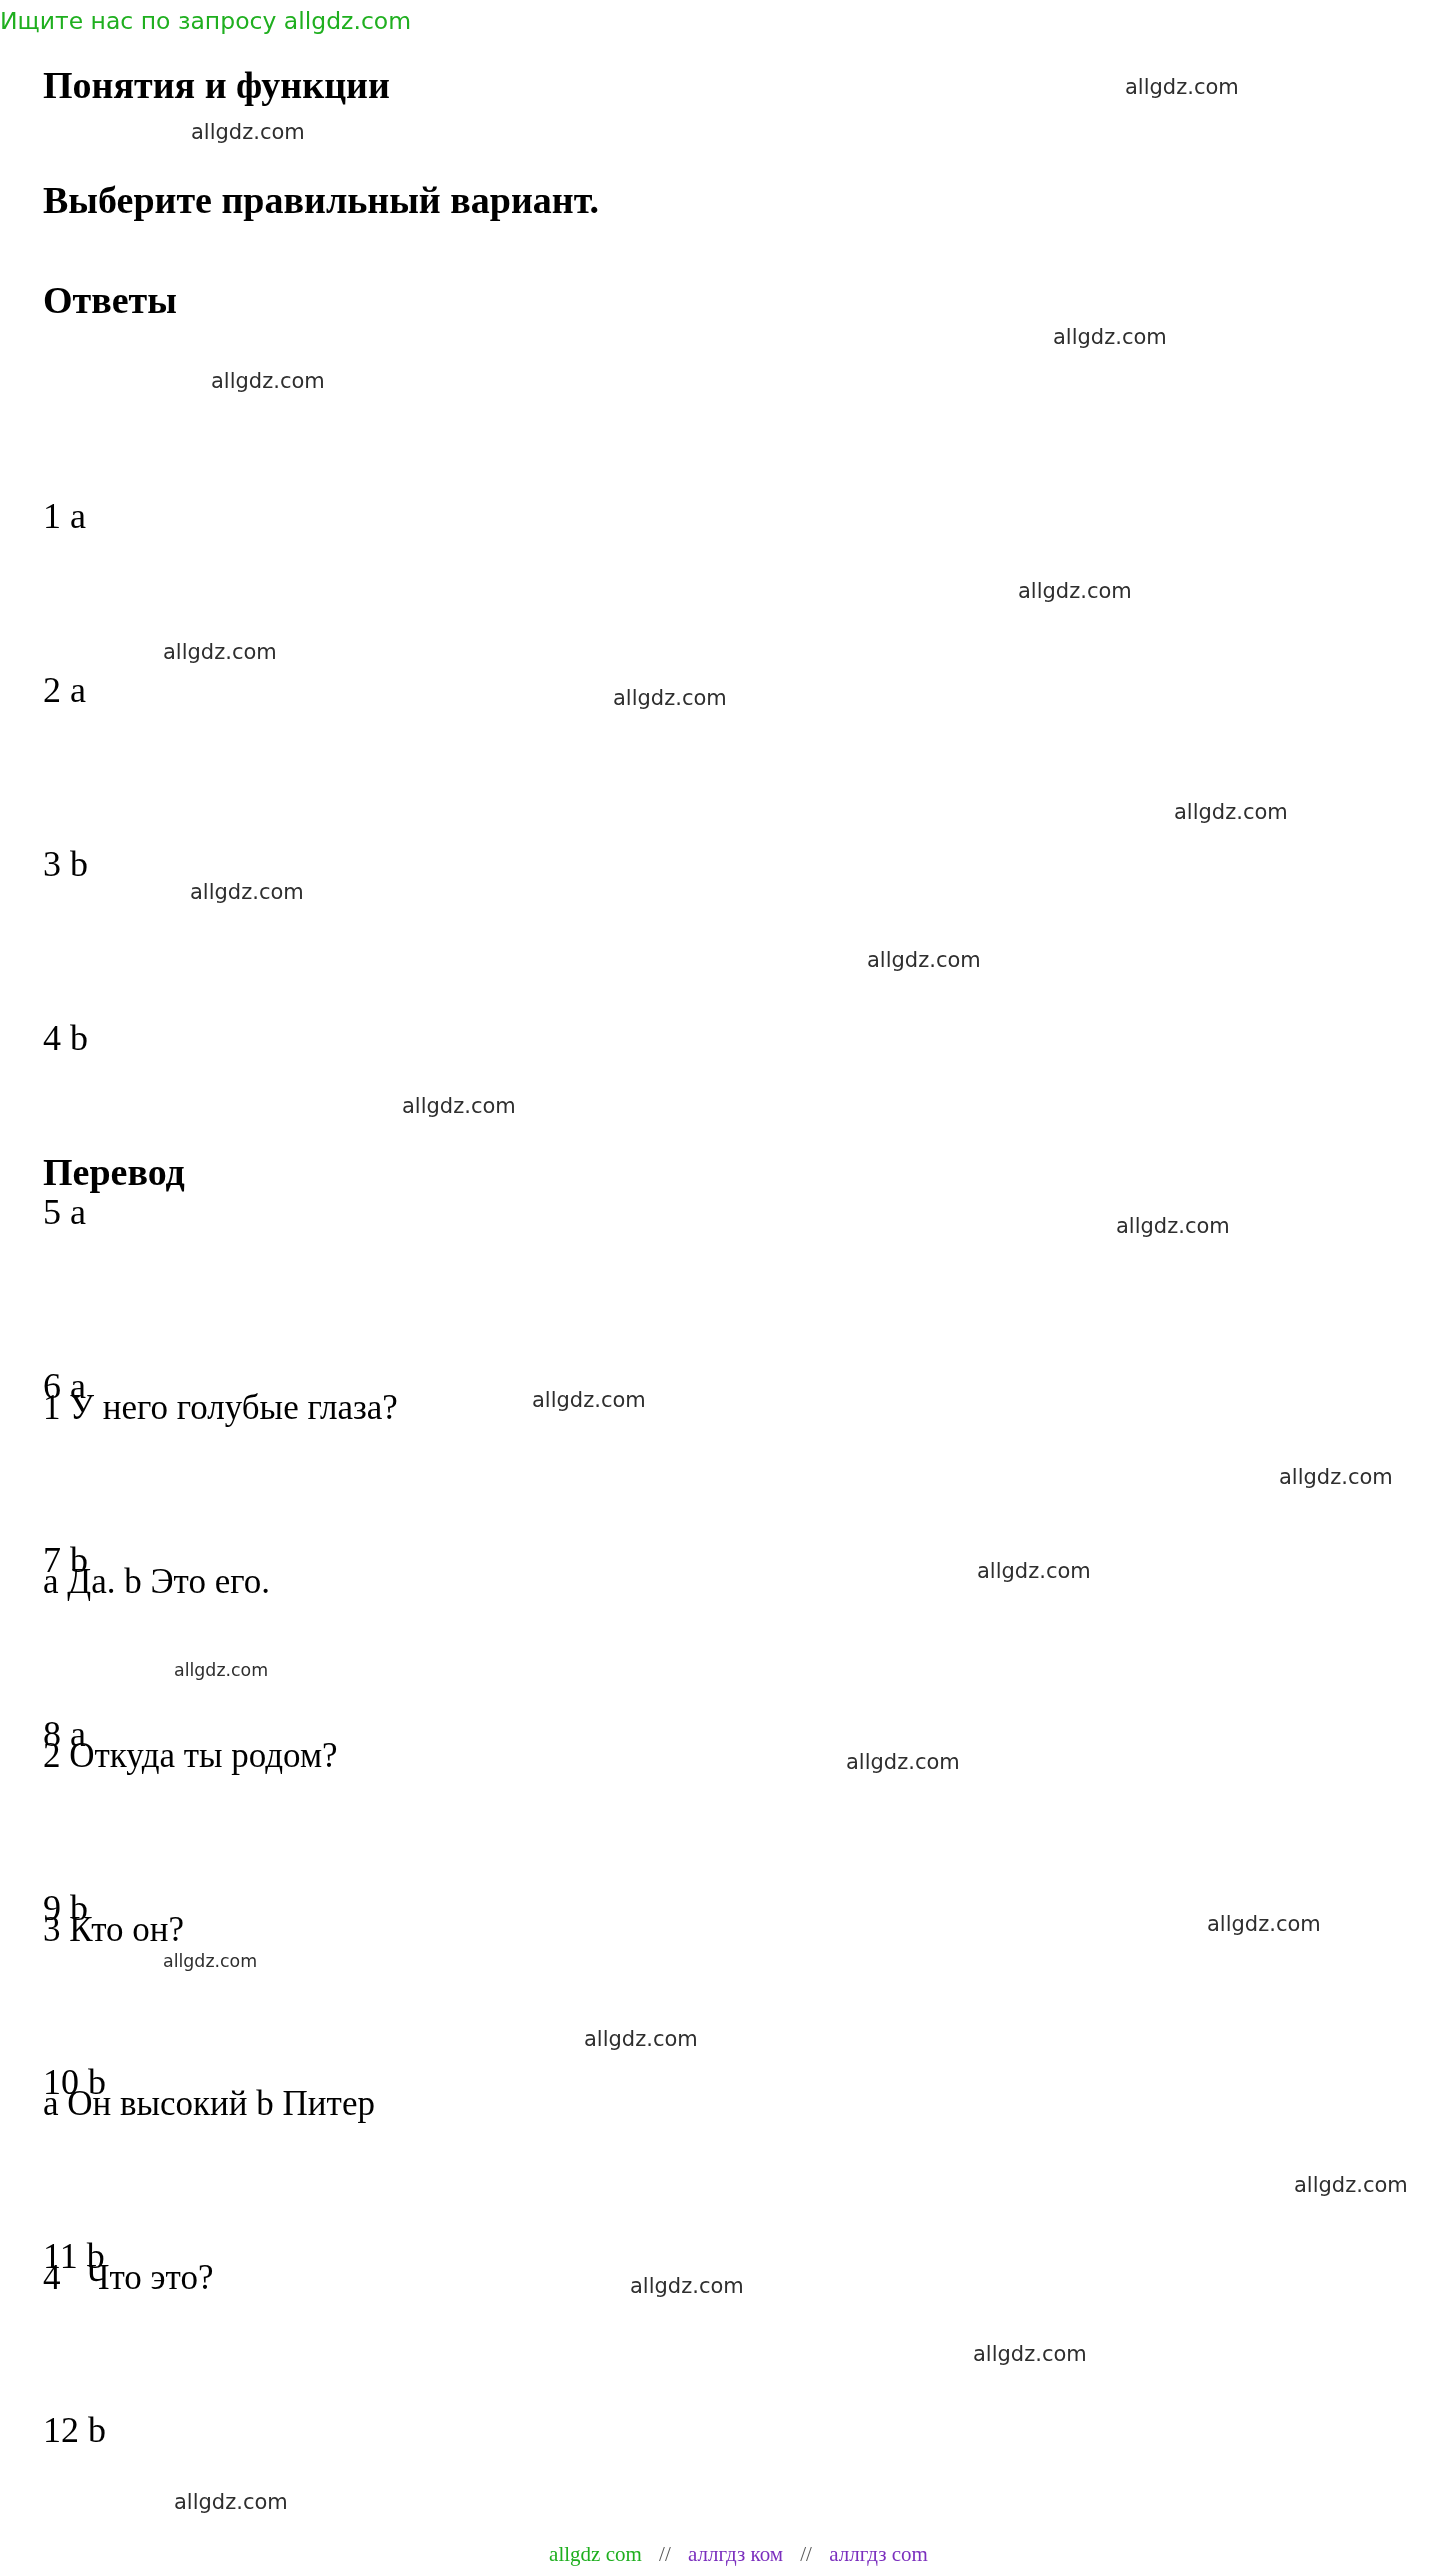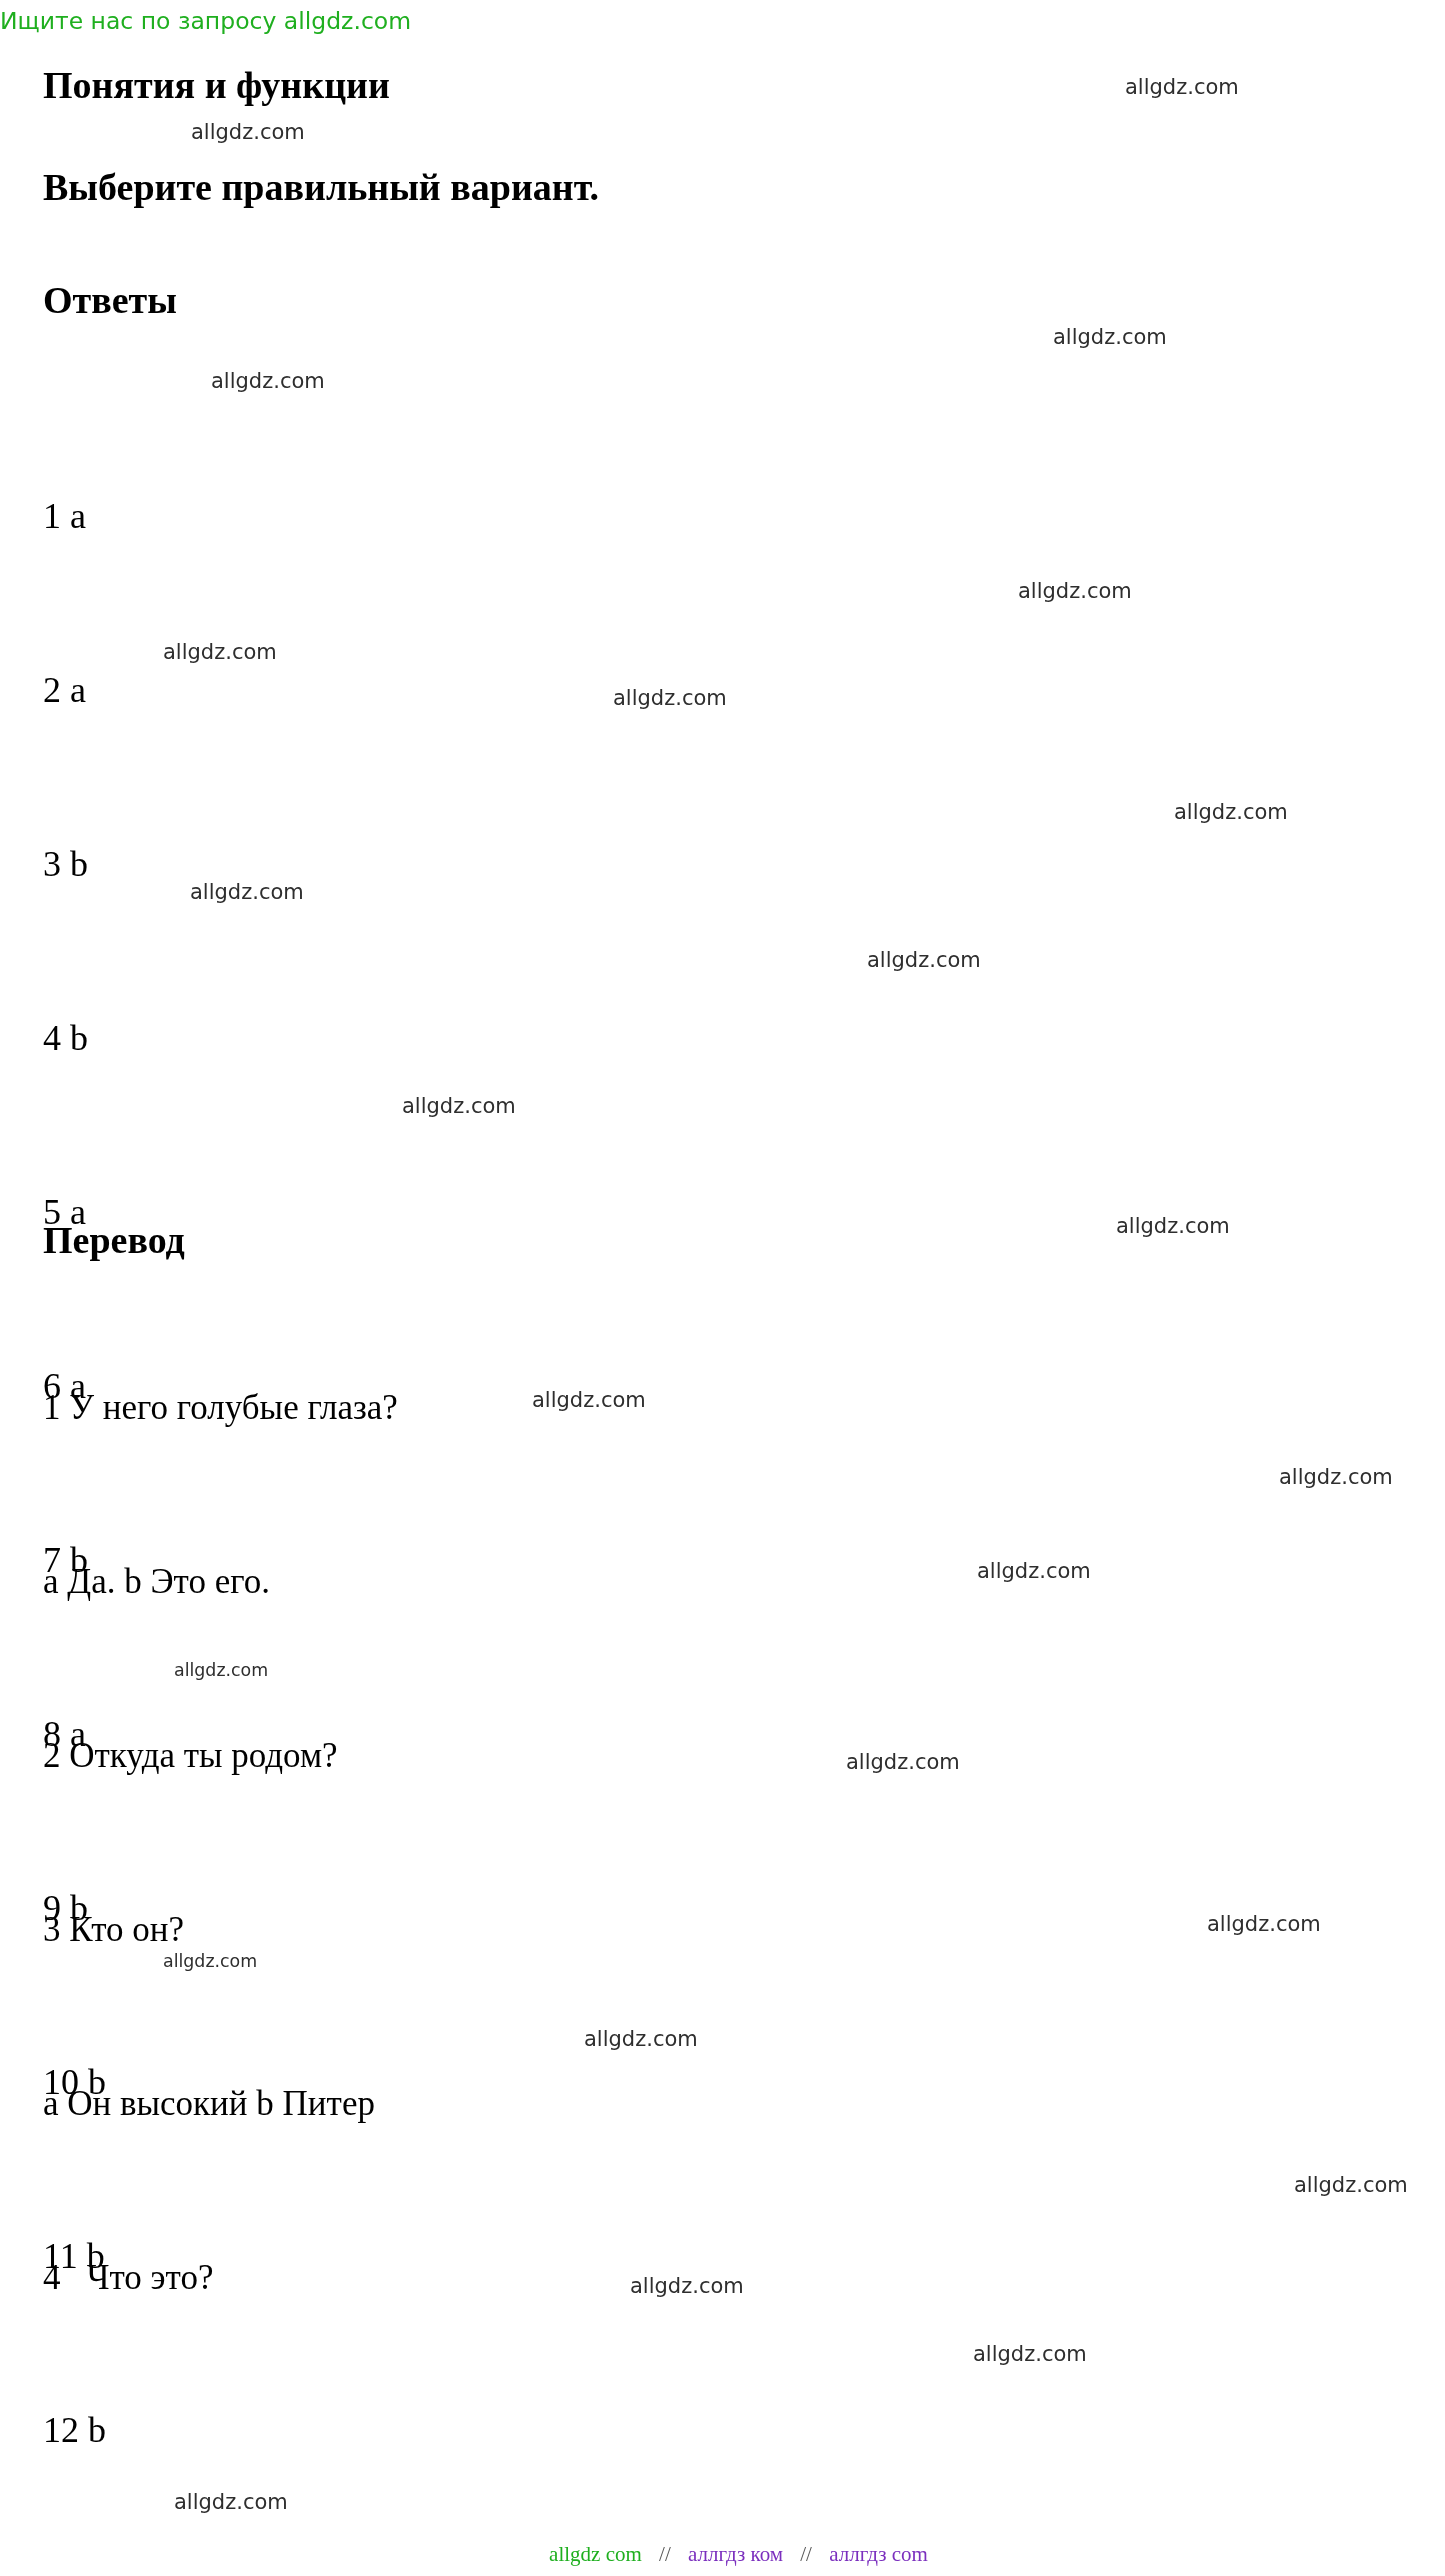--- a/index.html
+++ b/index.html
@@ -26,23 +26,23 @@
     color: #1faf1f;
   }
   .heading {
     position: absolute;
     left: 43px;
     font-weight: bold;
     font-size: 38px;
     white-space: pre-wrap;
   }
   .title        { top: 45px; margin-top: 18px; }
-  .subtitle     { top: 165px; text-align: center; }
+  .subtitle     { top: 178px; text-align: center; }
   .answers-head { top: 278px; }
-  .perevod-head { top: 1218px; text-align: right; }
+  .perevod-head { top: 1150px; text-align: right; }
 
   .answers-list {
     position: absolute;
     left: 43px;
     top: 371px;
     font-size: 36px;
     line-height: 58px;
     white-space: pre-wrap;
   }
   .translation-list {

